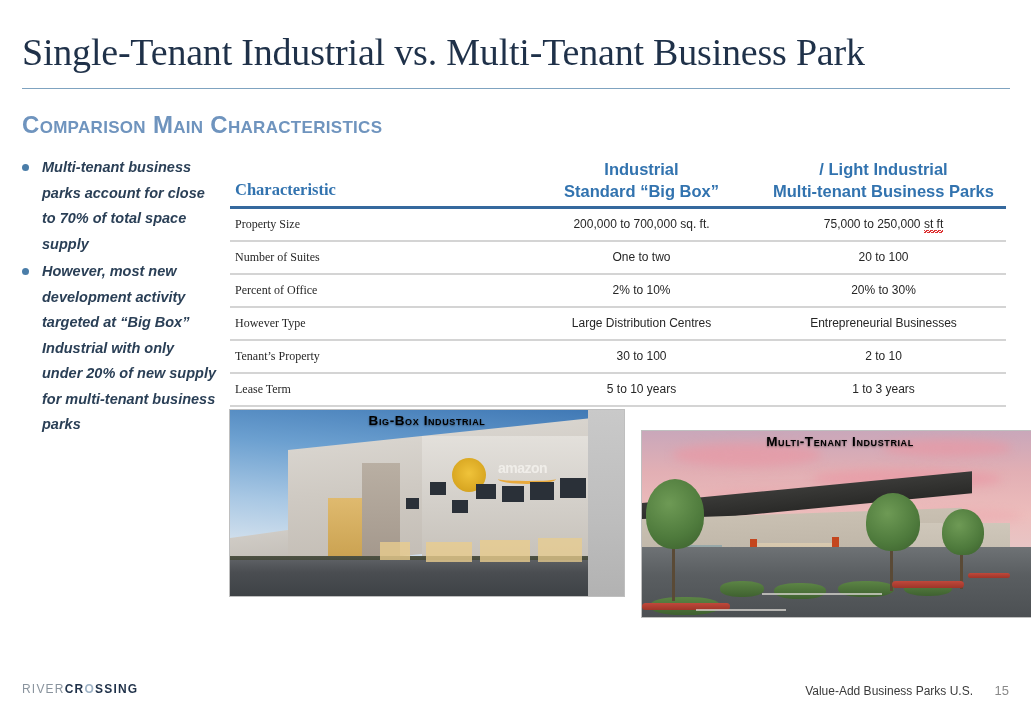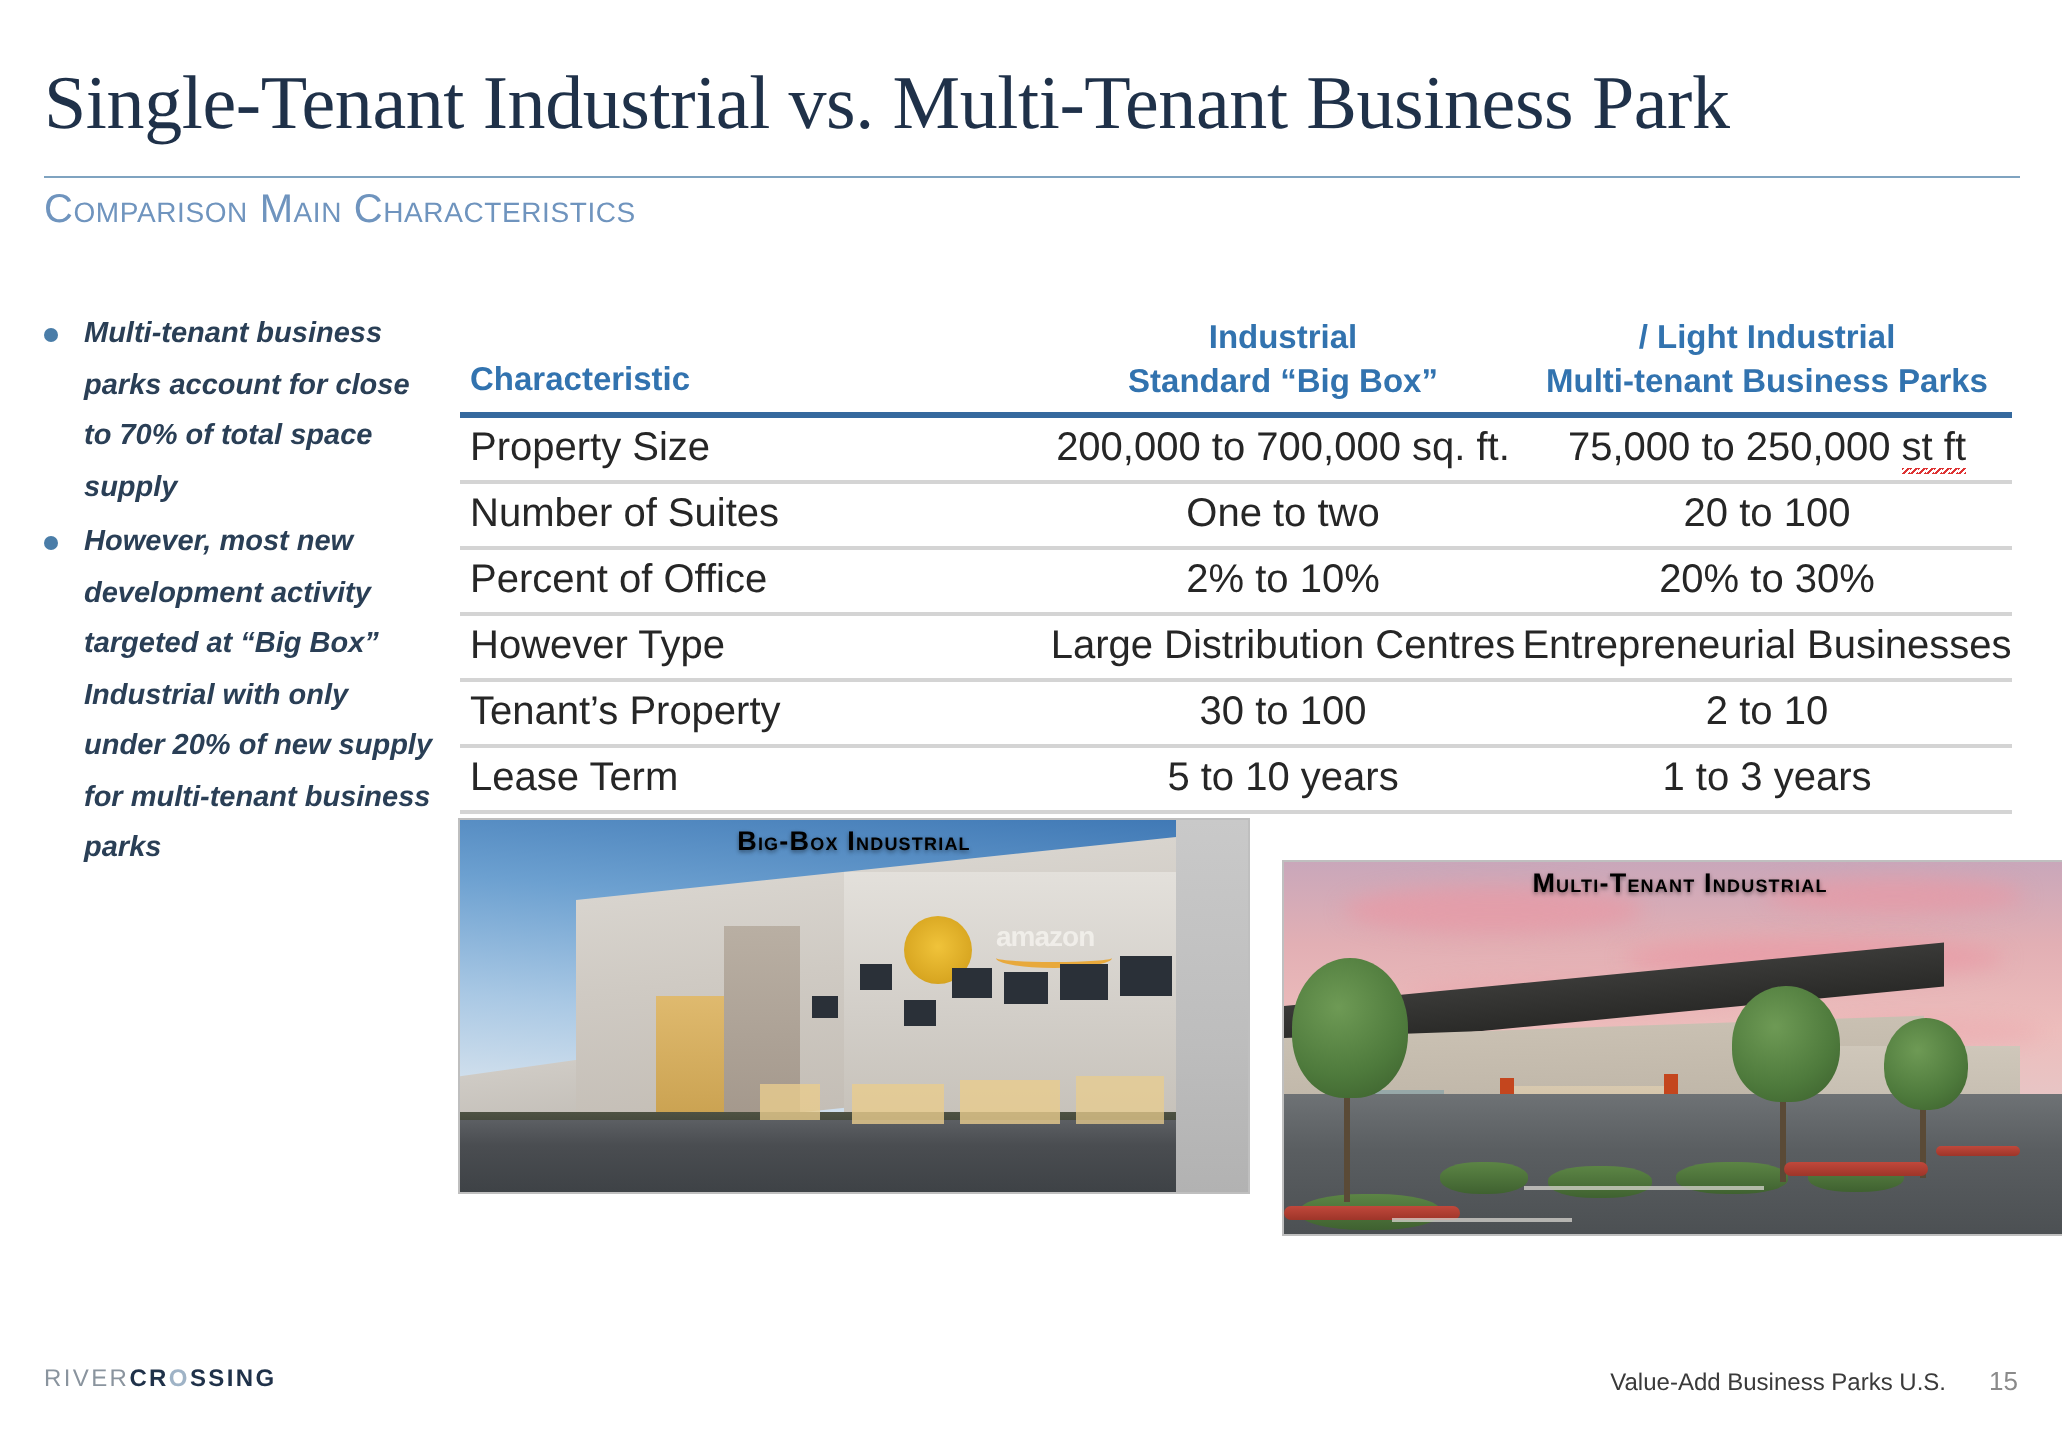--- a/index.html
+++ b/index.html
@@ -18,26 +18,26 @@
     font-size: 38px; line-height: 46px;
     color: #1F3149; letter-spacing: -0.2px;
     white-space: nowrap;
   }
   .title-rule {
     position: absolute; left: 22px; top: 88px;
     width: 988px; height: 1px;
     background: #7FA3C0;
   }
   .subtitle {
-    position: absolute; left: 22px; top: 92px;
-    font-size: 20px; line-height: 26px;
+    position: absolute; left: 22px; top: 112px;
+    font-size: 24px; line-height: 26px;
     font-variant: small-caps;
     letter-spacing: 0.3px;
     color: #6F94BE;
-    font-weight: 400;
+    font-weight: 700;
   }
 
   
   .bullets {
     position: absolute; left: 22px; top: 155px;
     width: 196px;
   }
   .bullet {
     display: flex; align-items: flex-start;
     margin-bottom: 2px;
@@ -56,41 +56,41 @@
     color: #2A3F56;
   }
 
   
   .table {
     position: absolute; left: 230px; top: 158px;
     width: 776px;
   }
   .t-row { display: flex; align-items: stretch; }
   .t-head { align-items: flex-end; }
-  .c1 { width: 292px; padding-left: 5px; }
+  .c1 { width: 292px; padding-left: 5px; font-family: Liberation Serif, serif; }
   .c2 { width: 239px; text-align: center; }
   .c3 { width: 245px; text-align: center; }
 
   .t-head .c1, .t-head .c2, .t-head .c3 {
     color: #3273AF;
     font-weight: bold;
     font-size: 16.5px;
     line-height: 22px;
     padding-bottom: 4px;
   }
   .t-head .c1 { padding-bottom: 5px; }
   .head-rule {
     height: 3px; background: #35699E; width: 776px;
   }
   .t-body .t-row {
     border-bottom: 2px solid #D4D4D4;
   }
   .t-body .t-row:last-child { border-bottom: 2px solid #D4D4D4; }
   .t-body .c1, .t-body .c2, .t-body .c3 {
-    font-size: 20px;
+    font-size: 12px;
     color: #262626;
     padding: 7px 0 7px 0;
     line-height: 17px;
   }
   .t-body .c1 { padding-left: 5px; text-align: left; }
 
   .squiggle {
     position: relative;
     background-image:
       repeating-linear-gradient(135deg,

